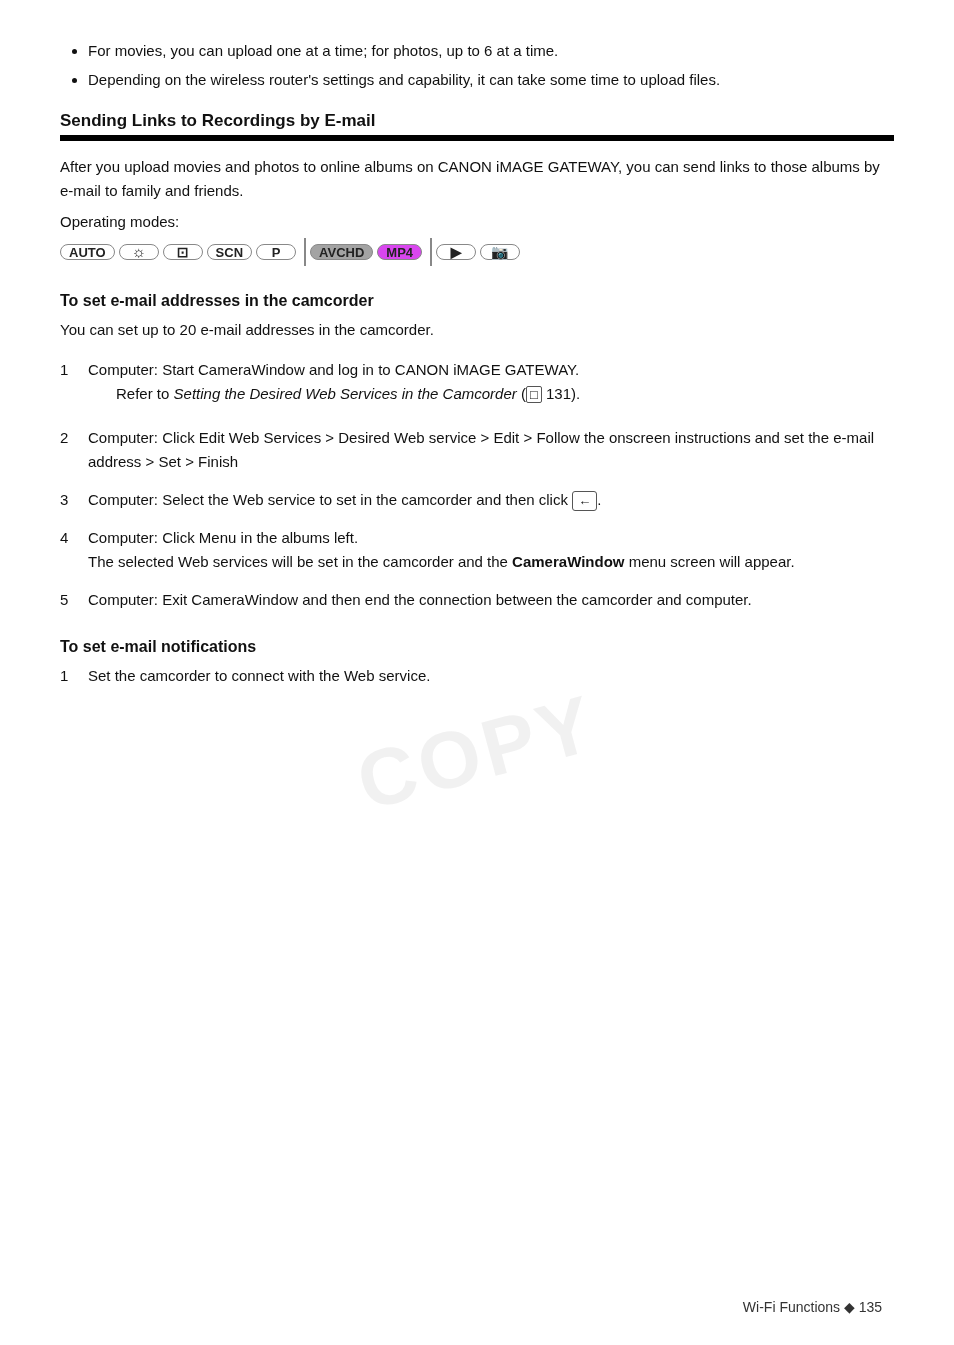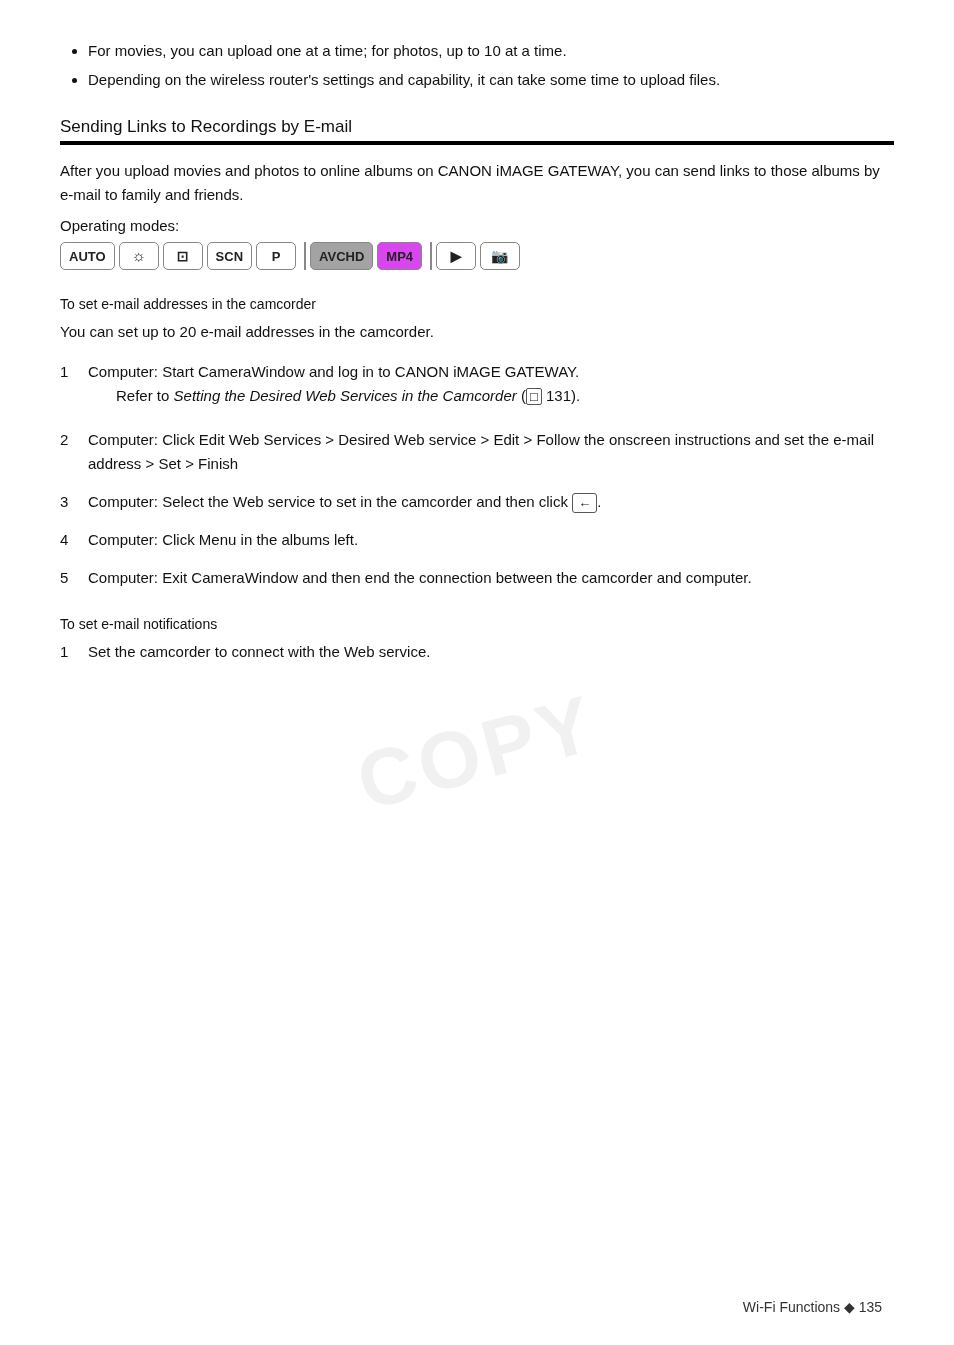--- a/index.html
+++ b/index.html
@@ -17,25 +17,25 @@
       margin: 0 0 18px 0;
       padding-left: 28px;
     }
     .bullet-list li {
       margin-bottom: 6px;
       line-height: 1.5;
     }
 
     .section-heading {
       font-size: 17px;
-      font-weight: normal;
-      border-bottom: 4px solid #000000;
+      font-weight: bold;
+      border-bottom: 6px solid #000000;
       padding-bottom: 4px;
       margin-bottom: 14px;
-      margin-top: 26px;
+      margin-top: 20px;
     }
 
     .intro-paragraph {
       line-height: 1.6;
       margin-bottom: 10px;
     }
 
     .operating-modes-label {
       margin-bottom: 8px;
       font-size: 15px;
@@ -44,45 +44,45 @@
     .modes-bar {
       display: flex;
       align-items: center;
       gap: 0;
       margin-bottom: 22px;
       flex-wrap: wrap;
     }
 
     .mode-btn {
       border: 1.5px solid #888;
-      border-radius: 5px;
+      border-radius: 13px;
       padding: 3px 8px;
       font-size: 13px;
       font-weight: bold;
       margin-right: 4px;
       background: #fff;
       color: #222;
       display: inline-flex;
       align-items: center;
       justify-content: center;
       min-width: 40px;
-      height: 28px;
+      height: 16px;
     }
     .mode-btn.auto { font-size: 13px; }
     .mode-btn.icon-mode { font-size: 16px; }
     .mode-divider {
       width: 2px;
       height: 28px;
       background: #888;
       margin: 0 4px;
     }
 
     .sub-heading {
-      font-weight: normal;
-      font-size: 14px;
+      font-weight: bold;
+      font-size: 16px;
       margin-bottom: 8px;
       margin-top: 26px;
     }
 
     .body-para {
       line-height: 1.6;
       margin-bottom: 16px;
     }
 
     .numbered-list {
@@ -159,21 +159,21 @@
     }
 
     body { position: relative; }
   </style>
 </head>
 <body>
 
 <div class="watermark">COPY</div>
 
 <ul class="bullet-list">
-  <li>For movies, you can upload one at a time; for photos, up to 10 at a time.</li>
+  <li>For movies, you can upload one at a time; for photos, up to 6 at a time.</li>
   <li>Depending on the wireless router's settings and capability, it can take some time to upload files.</li>
 </ul>
 
 <div class="section-heading">Sending Links to Recordings by E-mail</div>
 
 <p class="intro-paragraph">After you upload movies and photos to online albums on CANON iMAGE GATEWAY, you can send links to those albums by e-mail to family and friends.</p>
 
 <p class="operating-modes-label">Operating modes:</p>
 
 <div class="modes-bar">
@@ -218,20 +218,21 @@
     <div class="num-content">
       <span>Computer: Select the Web service to set in the camcorder and then click <span class="click-icon">←</span>.</span>
     </div>
   </li>
 
   <li>
     <span class="num-label">4</span>
     <div class="num-content">
       <span>Computer: Click Menu in the albums left.</span>
       <br>
+      <span>The selected Web services will be set in the camcorder and the <span class="bold-text">CameraWindow</span> menu screen will appear.</span>
     </div>
   </li>
 
   <li>
     <span class="num-label">5</span>
     <div class="num-content">
       <span>Computer: Exit CameraWindow and then end the connection between the camcorder and computer.</span>
     </div>
   </li>
 

